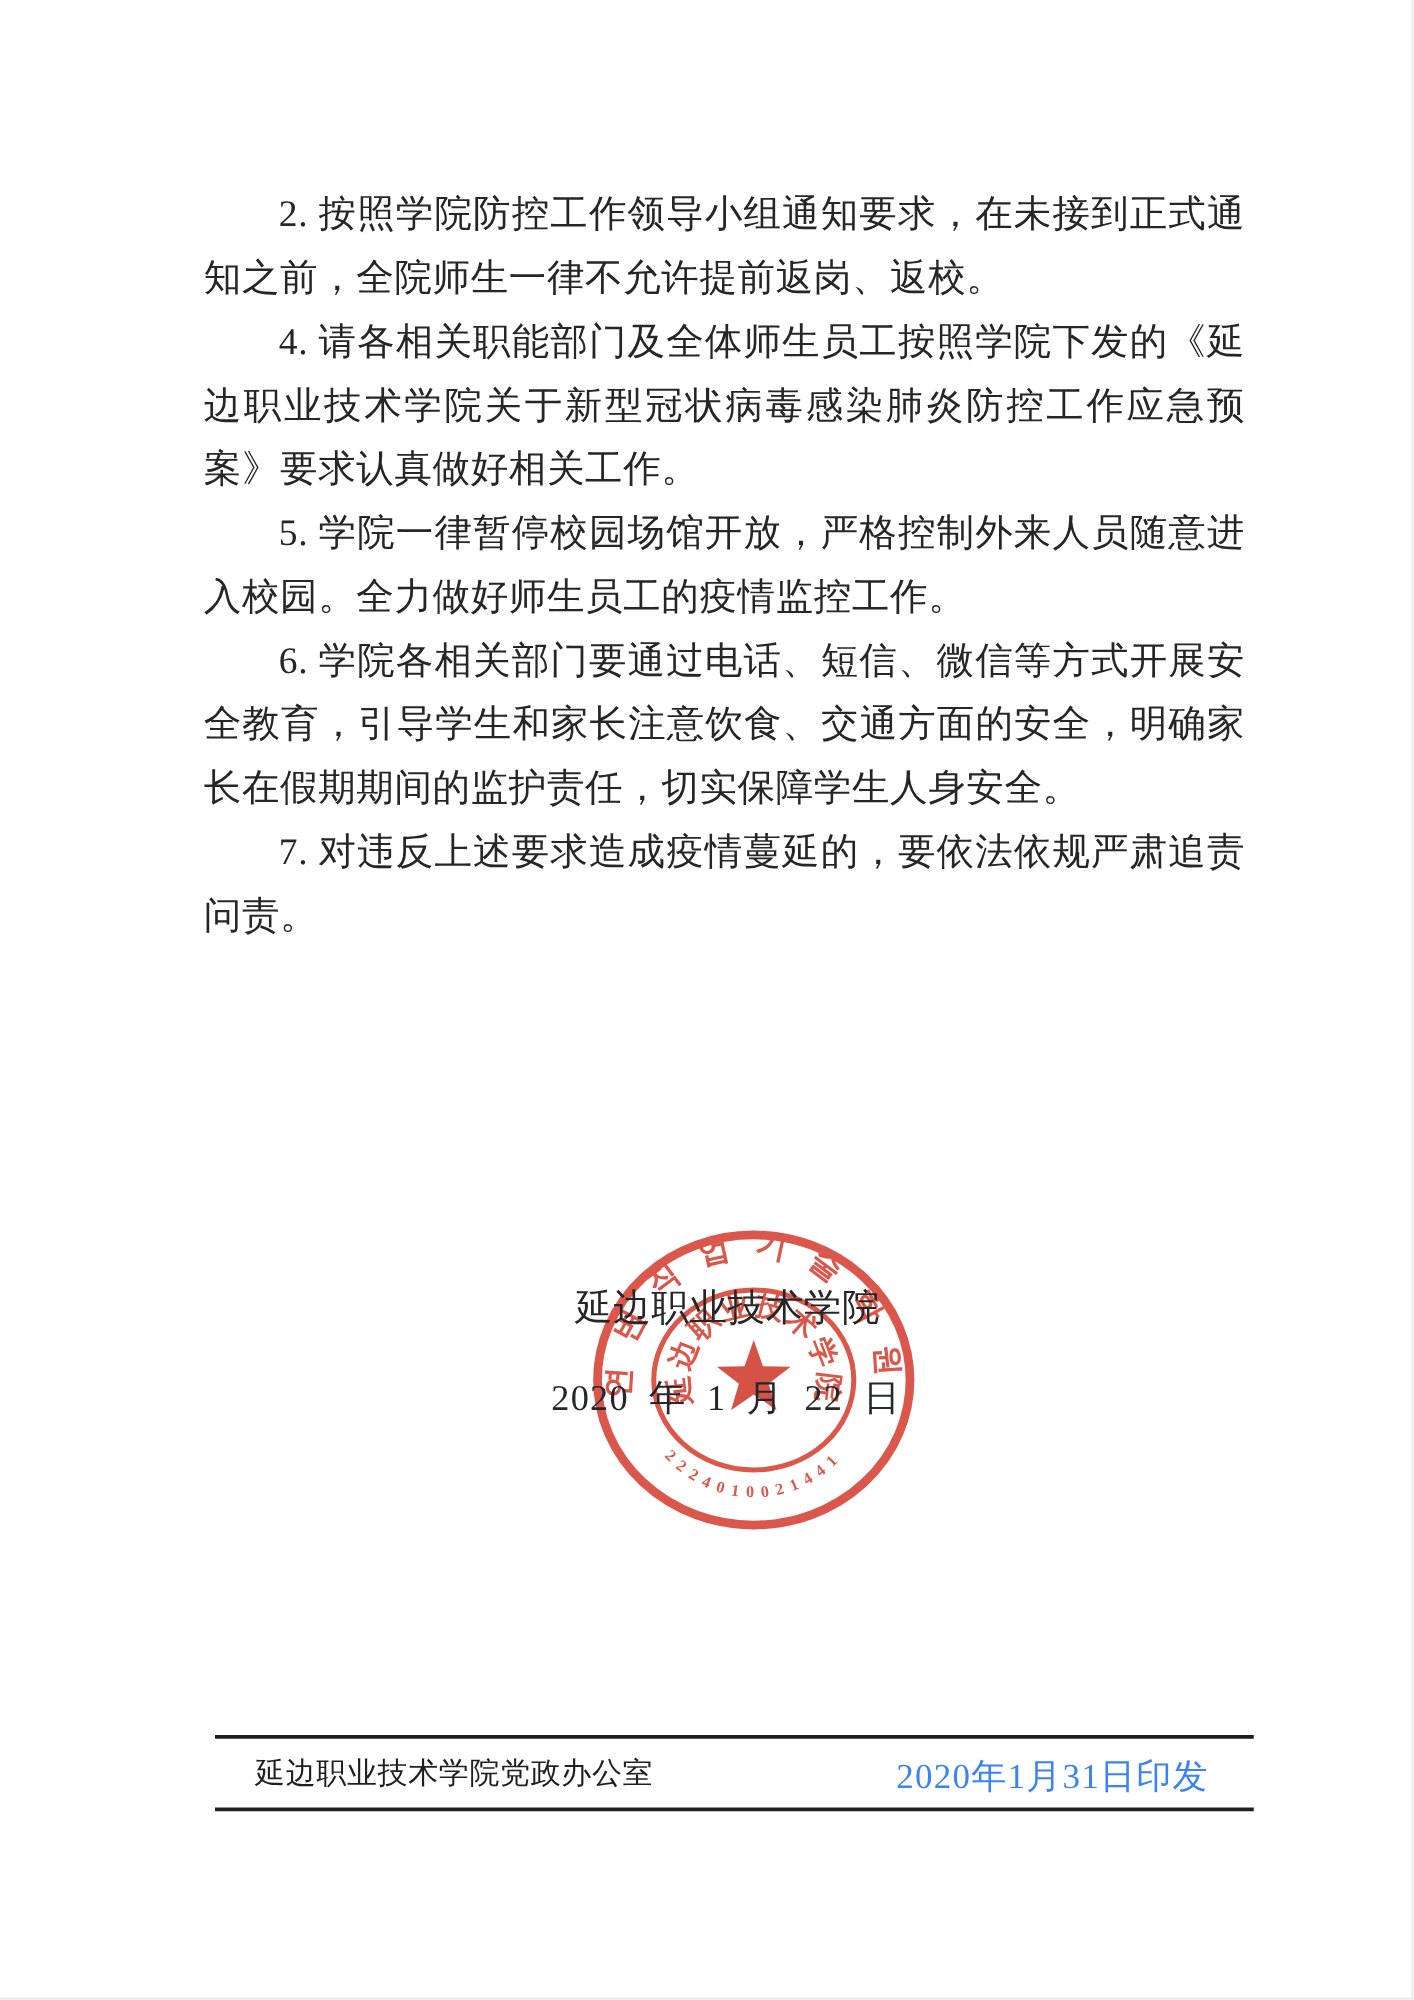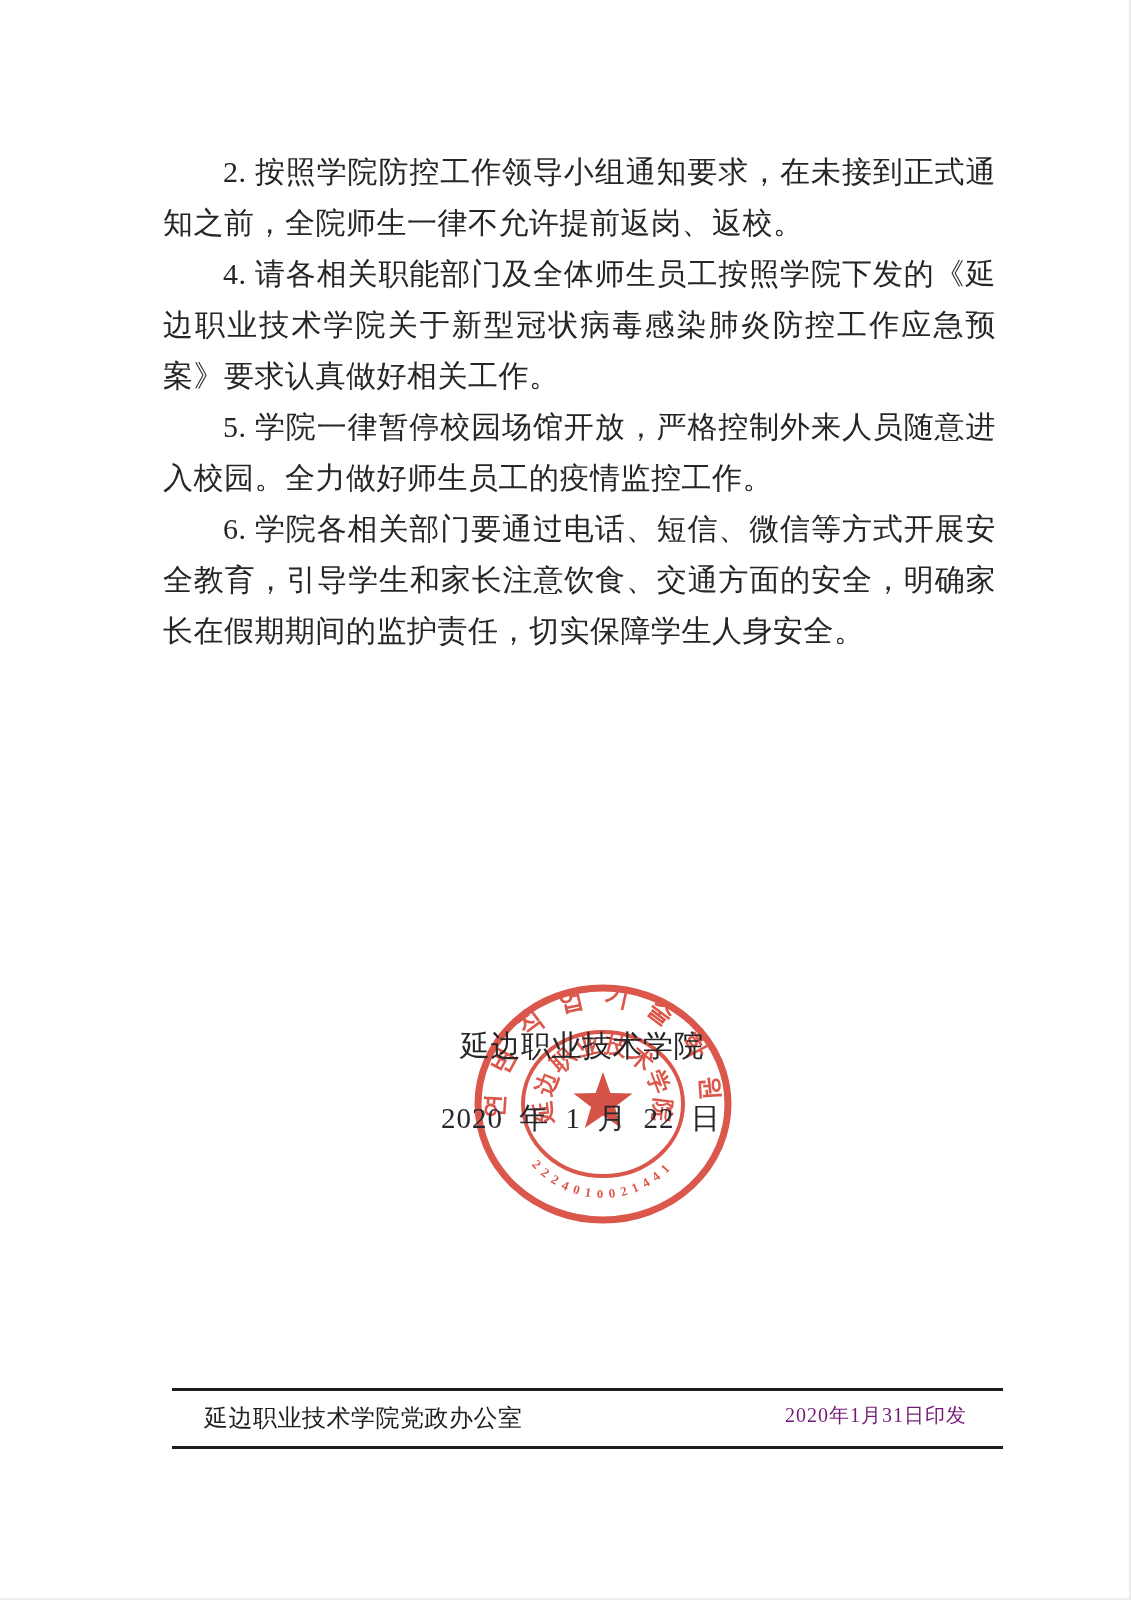--- a/index.html
+++ b/index.html
@@ -83,36 +83,37 @@
     top: 1402px;
     font-size: 24px;
     letter-spacing: 0.5px;
     white-space: nowrap;
     color: #1f1f1f;
   }
   .footer-date {
     position: absolute;
     right: 164px;
     top: 1402px;
-    font-size: 20px;
+    font-size: 28px;
     letter-spacing: 1px;
     white-space: nowrap;
-    color: #701a75;
+    color: #3b82f6;
   }
 </style>
 </head>
 <body>
 
 <div class="page">
 
   <div class="body-text">
     <p>2. 按照学院防控工作领导小组通知要求，在未接到正式通知之前，全院师生一律不允许提前返岗、返校。</p>
     <p>4. 请各相关职能部门及全体师生员工按照学院下发的《延边职业技术学院关于新型冠状病毒感染肺炎防控工作应急预案》要求认真做好相关工作。</p>
     <p>5. 学院一律暂停校园场馆开放，严格控制外来人员随意进入校园。全力做好师生员工的疫情监控工作。</p>
     <p>6. 学院各相关部门要通过电话、短信、微信等方式开展安全教育，引导学生和家长注意饮食、交通方面的安全，明确家长在假期期间的监护责任，切实保障学生人身安全。</p>
+    <p>7. 对违反上述要求造成疫情蔓延的，要依法依规严肃追责问责。</p>
   </div>
 
   <div class="seal-wrap">
     <svg width="264" height="264" viewBox="0 0 264 264" aria-hidden="true">
       <defs>
         <path id="arc-korean" d="M 35.4 157.9 A 100 100 0 1 1 228.6 157.9" fill="none"></path>
         <path id="arc-chinese" d="M 83.8 151.5 A 52 52 0 1 1 180.2 151.5" fill="none"></path>
         <path id="arc-number" d="M 52.3 181.8 A 94 94 0 0 0 211.7 181.8" fill="none"></path>
       </defs>
       <ellipse cx="132" cy="132" rx="125" ry="116" fill="none" stroke="#d63c2e" stroke-width="7"></ellipse>

